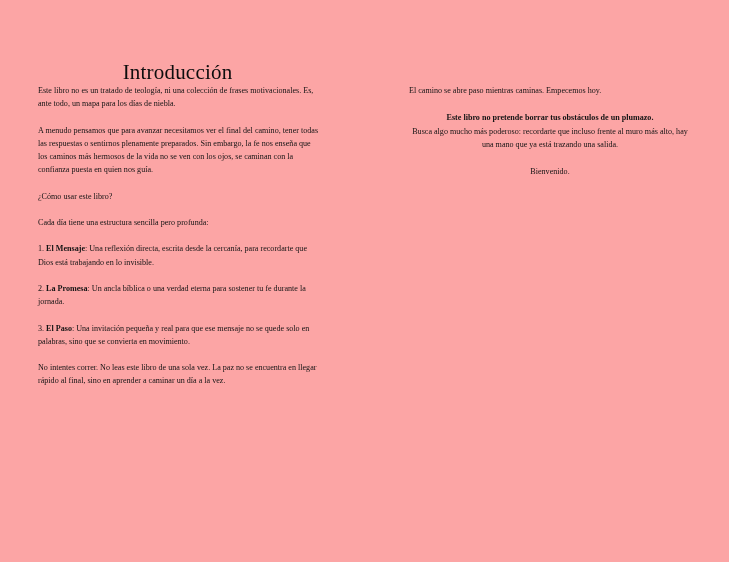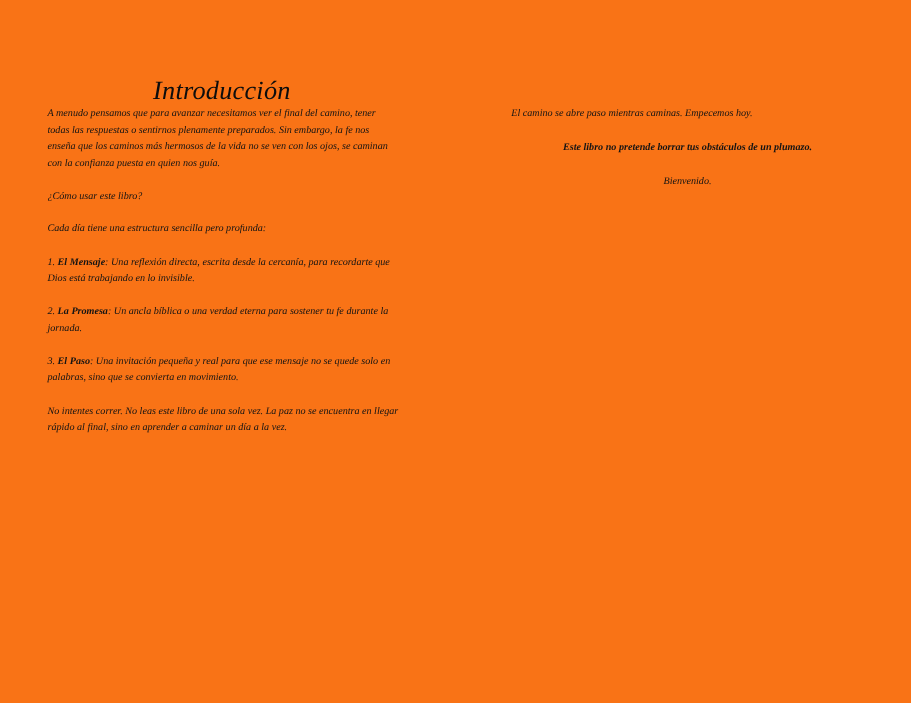--- a/index.html
+++ b/index.html
@@ -14,22 +14,21 @@
     position: relative;
     overflow: hidden;
     font-family: "Liberation Serif", "DejaVu Serif", serif;
     color: #111111;
     -webkit-font-smoothing: antialiased;
   }
 
   .page {
     position: absolute;
     inset: 0;
-    background: #f97316;
-    font-style: italic;
+    background: #fca5a5;
   }
 
   
   .doc-title {
     position: absolute;
     left: 38px;
     top: 45px;
     width: 279px;
     text-align: center;
     font-size: 21px;
@@ -83,33 +82,35 @@
   }
 </style>
 </head>
 <body>
 
 <div class="page">
 
   <h1 class="doc-title">Introducción</h1>
 
   <div class="column col-left">
+      <p class="para"><span>Este libro no es un tratado de teología, ni una colección de frases motivacionales. Es, ante todo, un mapa para los días de niebla.</span></p>
       <p class="para"><span>A menudo pensamos que para avanzar necesitamos ver el final del camino, tener todas las respuestas o sentirnos plenamente preparados. Sin embargo, la fe nos enseña que los caminos más hermosos de la vida no se ven con los ojos, se caminan con la confianza puesta en quien nos guía.</span></p>
       <p class="para"><span>¿Cómo usar este libro?</span></p>
       <p class="para"><span>Cada día tiene una estructura sencilla pero profunda:</span></p>
       <p class="para"><span>1. </span><b>El Mensaje</b><span>: Una reflexión directa, escrita desde la cercanía, para recordarte que Dios está trabajando en lo invisible.</span></p>
       <p class="para"><span>2. </span><b>La Promesa</b><span>: Un ancla bíblica o una verdad eterna para sostener tu fe durante la jornada.</span></p>
       <p class="para"><span>3. </span><b>El Paso</b><span>: Una invitación pequeña y real para que ese mensaje no se quede solo en palabras, sino que se convierta en movimiento.</span></p>
       <p class="para"><span>No intentes correr. No leas este libro de una sola vez. La paz no se encuentra en llegar rápido al final, sino en aprender a caminar un día a la vez.</span></p>
     </div>
 
   <div class="column col-right">
     <div>
         <p class="para"><span>El camino se abre paso mientras caminas. Empecemos hoy.</span></p>
       </div>
     <div class="center-block">
         <p class="cline bold">Este libro no pretende borrar tus obstáculos de un plumazo.</p>
+        <p class="cline">Busca algo mucho más poderoso: recordarte que incluso frente al muro más alto, hay una mano que ya está trazando una salida.</p>
         <div class="spacer"></div>
         <p class="cline">Bienvenido.</p>
       </div>
   </div>
 
 </div>
 
 </body></html>

